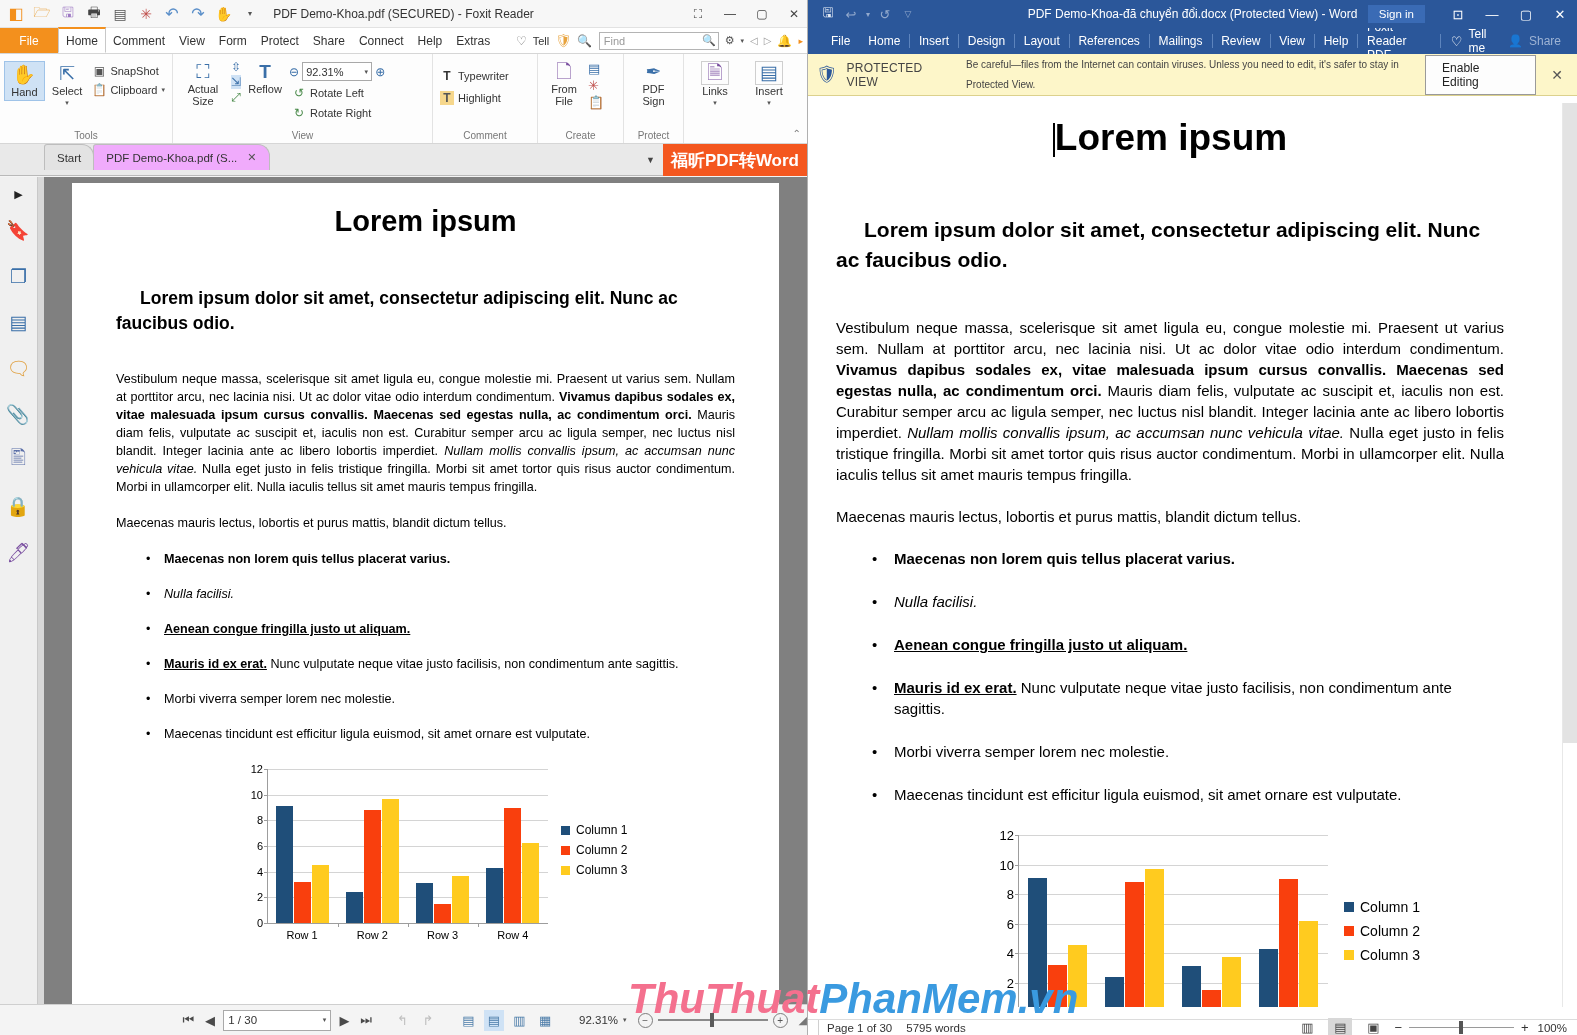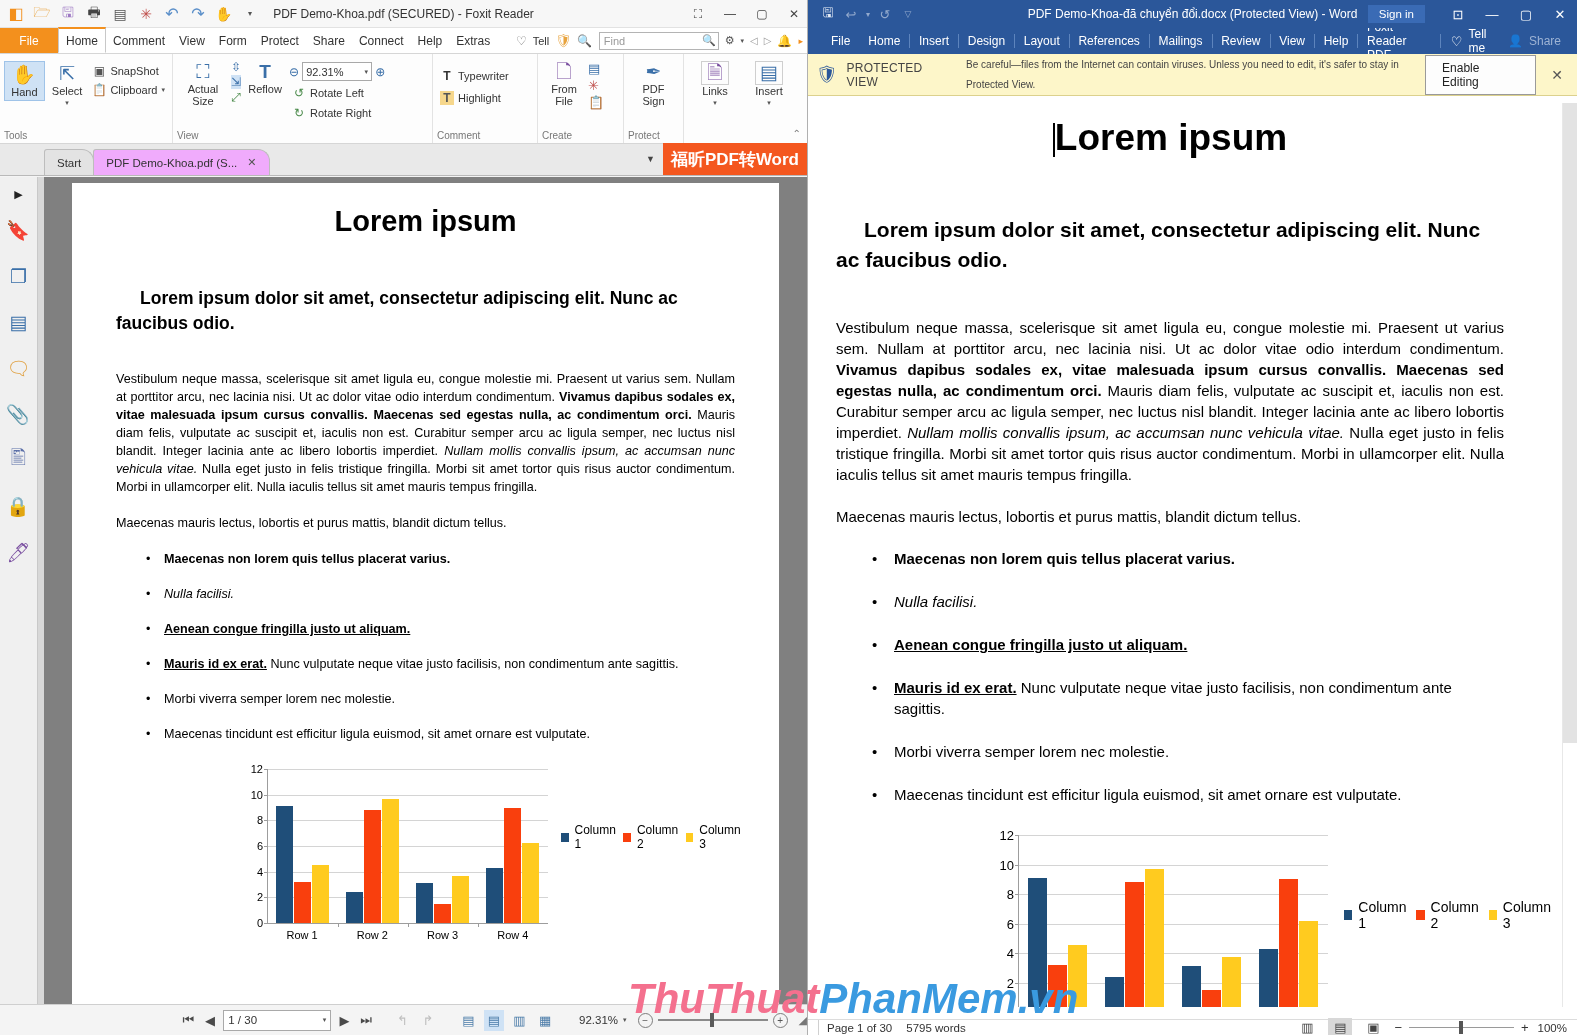--- a/index.html
+++ b/index.html
@@ -26,32 +26,32 @@
   .fx-menu-item { padding: 0 7px; display: flex; align-items: center; color: #333; }
   .fx-menu-item.active { background: #fff; border: 1px solid #c8c8c8; border-bottom-color: #fff; border-top: 2px solid #f3901d; margin-top: -1px; }
   .fx-menuright { margin-left: auto; display: flex; align-items: center; gap: 6px; padding-right: 4px; }
   .fx-find { width: 120px; height: 18px; border: 1px solid #b4b4b4; background: #fff; font-size: 11px; color: #999; padding: 0 18px 0 4px; line-height: 16px; position: relative; }
   .fx-find-wrap { position: relative; display: flex; align-items: center; }
   .fx-find-ico { position: absolute; right: 3px; color: #2d6fa8; font-size: 11px; }
 
   .fx-ribbon { height: 90px; background: #fdfdfd; display: flex; border-bottom: 1px solid #d6d6d6; position: relative; font-size: 11px; color: #333; }
   .rgroup { display: flex; flex-direction: column; border-right: 1px solid #e3e3e3; padding: 2px 4px 0; position: relative; }
   .rgroup-body { display: flex; flex: 1; align-items: flex-start; gap: 2px; padding-top: 3px; }
-  .rgroup-title { font-size: 10px; color: #777; padding-bottom: 2px; }
+  .rgroup-title { text-align: center; font-size: 10px; color: #777; padding-bottom: 2px; }
   .bigbtn { width: 46px; display: flex; flex-direction: column; align-items: center; justify-content: flex-start; padding: 2px 1px; font-size: 11px; line-height: 12px; text-align: center; }
   .bigbtn.sel { background: #cfe2f5; border: 1px solid #9fc3e8; }
   .bigbtn .gl { font-size: 19px; line-height: 22px; }
   .smallcol { display: flex; flex-direction: column; gap: 3px; padding-top: 4px; }
   .smallbtn { display: flex; align-items: center; gap: 4px; font-size: 11px; padding: 1px 3px; white-space: nowrap; }
   .smallbtn .gl { font-size: 12px; width: 14px; text-align: center; }
   .zoombox { display: flex; align-items: center; gap: 3px; }
   .zoomfield { width: 70px; height: 19px; border: 1px solid #a9a9a9; background: #fff; font-size: 11px; display: flex; align-items: center; justify-content: space-between; padding: 0 3px; }
   .caret { font-size: 7px; color: #555; }
 
-  .fx-tabs { height: 32px; background: #e9e9e9; display: flex; align-items: flex-end; position: relative; border-bottom: 1px solid #b9b9b9; }
+  .fx-tabs { height: 32px; background: #e9e9e9; display: flex; position: relative; border-bottom: 1px solid #b9b9b9; }
   .doctab { height: 26px; display: flex; align-items: center; padding: 0 12px; font-size: 11.5px; color: #333; background: #e3e3e3; border: 1px solid #bdbdbd; border-bottom: none; margin-right: -1px;
             border-radius: 3px 12px 0 0; }
   .doctab.active { background: #f0abfc; }
   .doctab .x { margin-left: 10px; font-size: 11px; color: #555; }
   .fx-tabs-right { margin-left: auto; display: flex; align-items: stretch; height: 32px; }
   .tabs-caret { display: flex; align-items: center; padding: 0 8px; font-size: 9px; color: #444; }
   .promo { background: #f4571f; color: #fff; display: flex; align-items: center; padding: 0 8px; font-size: 17px; font-weight: bold; }
 
   .fx-body { position: absolute; top: 177px; left: 0; right: 0; bottom: 31px; display: flex; background: #808080; }
   .fx-navpane { width: 38px; background: #f0f0f0; border-right: 1px solid #c9c9c9; display: flex; flex-direction: column; align-items: center; padding-top: 4px; }
@@ -139,21 +139,21 @@
   
   .chart { position: relative; }
   .chart-plot { position: relative; border-left: 1px solid #9d9d9d; border-bottom: 1px solid #9d9d9d; }
   .gridline { position: absolute; left: 0; right: 0; height: 1px; background: #d4d4d4; }
   .ytick { position: absolute; right: 100%; transform: translateY(-50%); padding-right: 5px; color: #000; white-space: nowrap; }
   .ytickmark { position: absolute; right: 100%; width: 4px; height: 1px; background: #9d9d9d; }
   .groups { position: absolute; left: 0; right: 0; bottom: 0; top: 0; display: flex; }
   .grp { flex: 1; display: flex; align-items: flex-end; justify-content: center; gap: 0px; position: relative; }
   .grp .bar { }
   .xsep { position: absolute; bottom: -4px; width: 1px; height: 4px; background: #9d9d9d; }
-  .legend { position: absolute; display: flex; flex-direction: row; }
+  .legend { position: absolute; display: flex; flex-direction: column; }
   .legend-row { display: flex; align-items: center; gap: 6px; }
   .swatch { display: inline-block; }
   .xlabels { position: absolute; left: 0; right: 0; display: flex; }
   .xlabels span { flex: 1; text-align: center; color: #000; }
 
   
   .watermark { position: absolute; z-index: 40; font-weight: bold; font-style: italic; white-space: nowrap; pointer-events: none; }
 </style>
 </head>
 <body>

